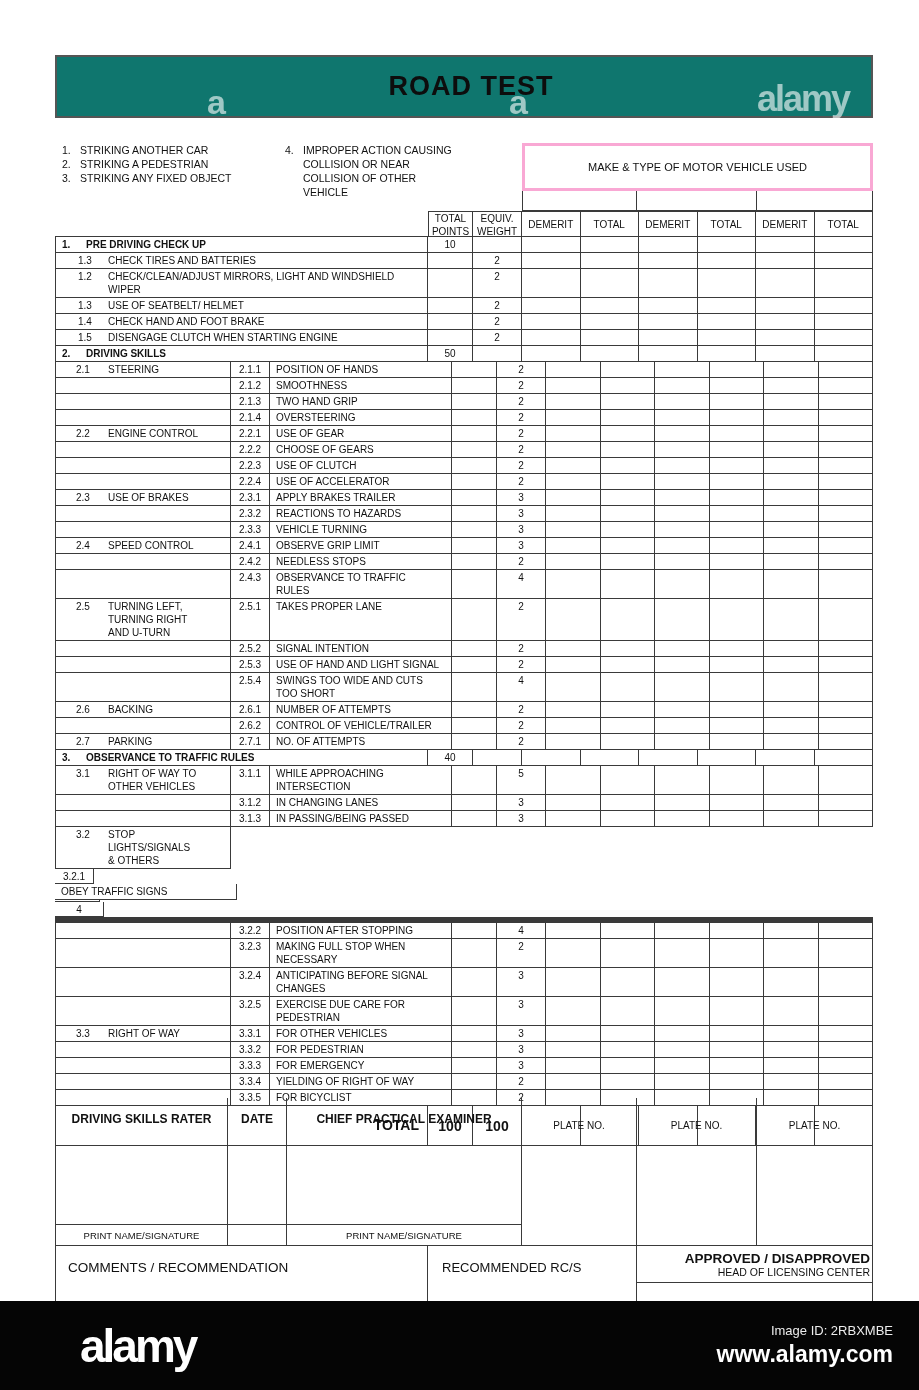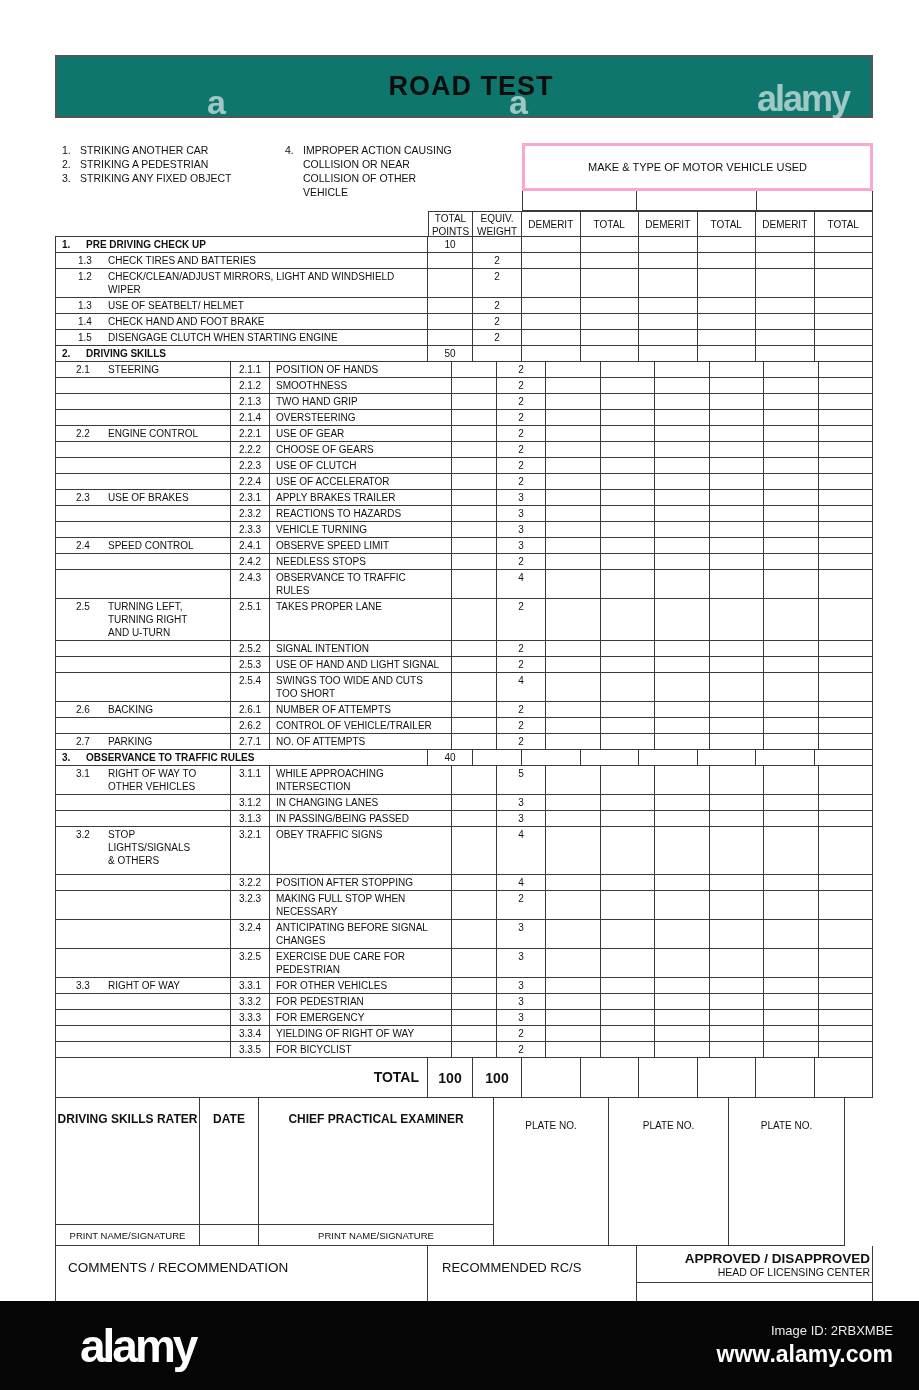--- a/index.html
+++ b/index.html
@@ -67,21 +67,21 @@
   .t-label { width:373px; justify-content:flex-end; padding-right:8px; font-weight:700; font-size:14px; }
   .t-val { font-weight:700; font-size:14px; justify-content:center; }
 
   
   .sig-band { position:absolute; left:55px; width:818px; height:148px; display:flex; font-size:10px; }
   .sig-col { border-right:1px solid #3a3a3a; border-bottom:1px solid #3a3a3a; display:flex; flex-direction:column; }
   .sig-col:first-child { border-left:1px solid #3a3a3a; }
   .sig-head { text-align:center; font-weight:700; font-size:12px; padding-top:14px; }
   .sig-fill { flex:1 1 auto; }
   .sig-strip { height:21px; border-top:1px solid #3a3a3a; display:flex; align-items:center; justify-content:center; font-size:9.5px; }
-  .w-rater { width:145px; } .w-date { width:59px; } .w-exam { width:235px; }
+  .w-rater { width:173px; } .w-date { width:59px; } .w-exam { width:235px; }
   .w-p1 { width:115px; } .w-p2 { width:120px; } .w-p3 { width:116px; }
   .plate-label { text-align:center; font-size:10px; padding-top:22px; font-weight:400; }
 
   
   .foot-band { position:absolute; left:55px; width:818px; height:155px; display:flex; }
   .f-col { border-right:1px solid #3a3a3a; border-bottom:1px solid #3a3a3a; }
   .f-col:first-child { border-left:1px solid #3a3a3a; }
   .f-comments { width:373px; font-size:13.5px; padding:14px 0 0 12px; }
   .f-reco { width:209px; font-size:13px; padding:14px 0 0 14px; }
   .f-appr { width:236px; display:flex; flex-direction:column; }
@@ -413,21 +413,21 @@
           <div class="cell c-dm"></div>
           <div class="cell c-dm"></div>
           <div class="cell c-dm"></div>
         </div>
         <div class="row">
           <div class="cell c-cat">
             <span class="cat-num">2.4</span>
             <span class="pl">SPEED CONTROL</span>
           </div>
           <div class="cell c-snum">2.4.1</div>
-          <div class="cell c-desc pl">OBSERVE SPEED LIMIT</div>
+          <div class="cell c-desc pl">OBSERVE GRIP LIMIT</div>
           <div class="cell c-tp"></div>
           <div class="cell c-ew">3</div>
           <div class="cell c-dm"></div>
           <div class="cell c-dm"></div>
           <div class="cell c-dm"></div>
           <div class="cell c-dm"></div>
           <div class="cell c-dm"></div>
           <div class="cell c-dm"></div>
         </div>
         <div class="row">
@@ -611,21 +611,21 @@
           <div class="cell c-desc pl">IN PASSING/BEING PASSED</div>
           <div class="cell c-tp"></div>
           <div class="cell c-ew">3</div>
           <div class="cell c-dm"></div>
           <div class="cell c-dm"></div>
           <div class="cell c-dm"></div>
           <div class="cell c-dm"></div>
           <div class="cell c-dm"></div>
           <div class="cell c-dm"></div>
         </div>
-        <div class="row" style="min-height: 48px;">
+        <div class="row" style="min-height: 48px; flex-direction: column;">
           <div class="cell c-cat">
             <span class="cat-num">3.2</span>
             <span class="pl">STOP
 LIGHTS/SIGNALS
 &amp; OTHERS</span>
           </div>
           <div class="cell c-snum">3.2.1</div>
           <div class="cell c-desc pl">OBEY TRAFFIC SIGNS</div>
           <div class="cell c-tp"></div>
           <div class="cell c-ew">4</div>

